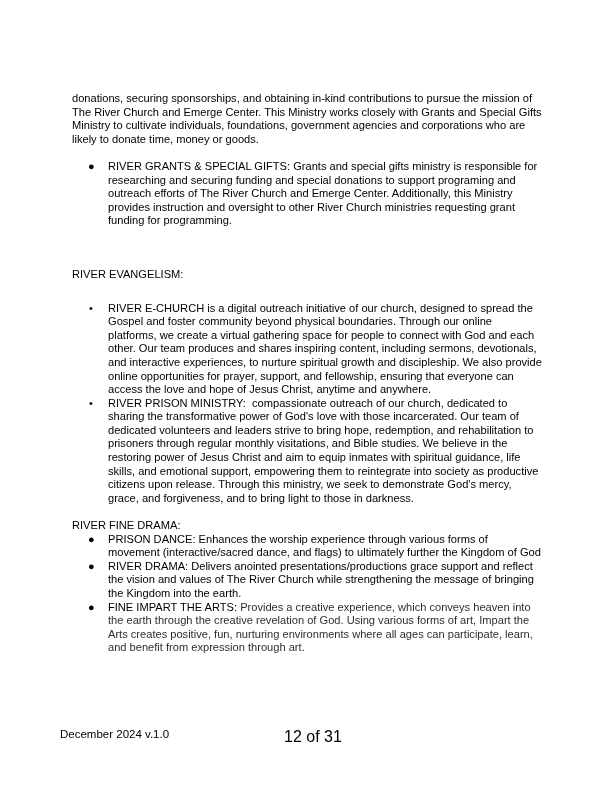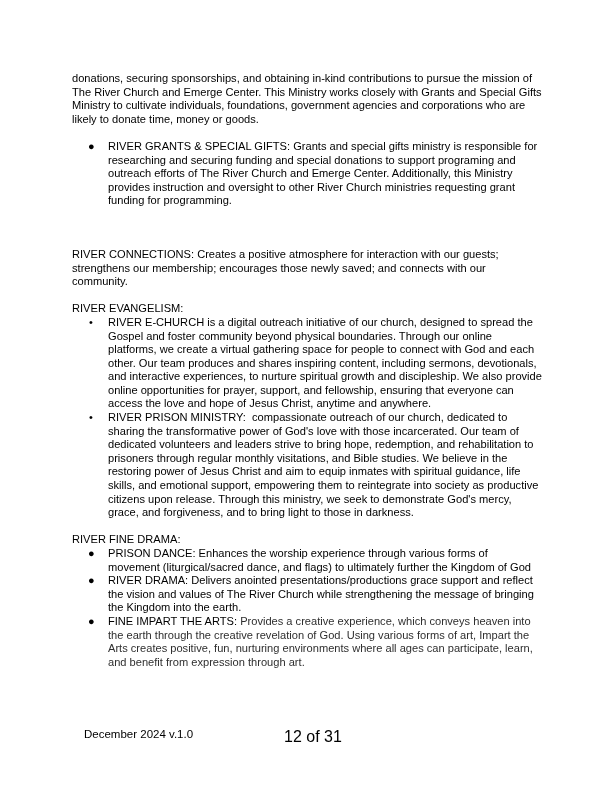--- a/index.html
+++ b/index.html
@@ -1,65 +1,62 @@
 <!DOCTYPE html>
 <html><head>
 <meta charset="utf-8">
 <style>
   html, body { margin:0; padding:0; background:#ffffff; }
   body { width:612px; height:792px; position:relative; overflow:hidden;
          font-family:"Liberation Sans", sans-serif; color:#000; }
   .page { position:absolute; left:72px; top:72px; width:470px; font-size:11.1px; line-height:13.6px; }
   p { margin:0; }
-  .mb { margin-bottom:13.6px; }
+  .mb { margin-bottom:13.6px;margin-top:20px; }
   b { font-weight:normal;text-align:center; }
   ul { margin:0; padding:0; list-style:none; }
   li { position:relative; padding-left:36px; }
   li .bullet { position:absolute; left:16px; top:0; font-size:11px; }
   ul.tight li .bullet { left:17px; }
   .gray { color:#2e2e2e;text-align:right; }
   .footer { position:absolute; top:728px; font-family:"Liberation Sans", sans-serif; font-size:11.5px; color:#000; }
-  .footer-left { left:84px; }
+  .footer-left { left:60px; }
   .footer-center { left:284px; font-size:16px; }
 </style>
 </head>
 <body>
 
 <div class="page">
 
   <p class="mb">donations, securing sponsorships, and obtaining in-kind contributions to pursue the mission of The River Church and Emerge Center. This Ministry works closely with Grants and Special Gifts Ministry to cultivate individuals, foundations, government agencies and corporations who are likely to donate time, money or goods.</p>
 
   <ul style="margin-bottom:40px;">
     <li>
       <span class="bullet">●</span>
       <b>RIVER GRANTS &amp; SPECIAL GIFTS:</b><span> Grants and special gifts ministry is responsible for researching and securing funding and special donations to support programing and outreach efforts of The River Church and Emerge Center. Additionally, this Ministry provides instruction and oversight to other River Church ministries requesting grant funding for programming.</span>
     </li>
   </ul>
 
-  <p class="mb">
-    <b>RIVER CONNECTIONS:</b><span> Creates a positive atmosphere for interaction with our guests; strengthens our membership; encourages those newly saved; and connects with our community.</span>
-  </p>
 
   <p><b>RIVER EVANGELISM:</b></p>
   <ul class="tight mb">
     <li>
       <span class="bullet">•</span>
       <span>RIVER E-CHURCH is a digital outreach initiative of our church, designed to spread the Gospel and foster community beyond physical boundaries. Through our online platforms, we create a virtual gathering space for people to connect with God and each other. Our team produces and shares inspiring content, including sermons, devotionals, and interactive experiences, to nurture spiritual growth and discipleship. We also provide online opportunities for prayer, support, and fellowship, ensuring that everyone can access the love and hope of Jesus Christ, anytime and anywhere.</span>
     </li>
     <li>
       <span class="bullet">•</span>
       <b>RIVER PRISON MINISTRY:</b><span style="white-space:pre-wrap;">  compassionate outreach of our church, dedicated to sharing the transformative power of God's love with those incarcerated. Our team of dedicated volunteers and leaders strive to bring hope, redemption, and rehabilitation to prisoners through regular monthly visitations, and Bible studies. We believe in the restoring power of Jesus Christ and aim to equip inmates with spiritual guidance, life skills, and emotional support, empowering them to reintegrate into society as productive citizens upon release. Through this ministry, we seek to demonstrate God's mercy, grace, and forgiveness, and to bring light to those in darkness.</span>
     </li>
   </ul>
 
   <p><b>RIVER FINE DRAMA:</b></p>
   <ul>
     <li>
       <span class="bullet">●</span>
-      <b>PRISON DANCE:</b><span> Enhances the worship experience through various forms of movement (liturgical/sacred dance, and flags) to ultimately further the Kingdom of God</span>
+      <b>PRISON DANCE:</b><span> Enhances the worship experience through various forms of movement (interactive/sacred dance, and flags) to ultimately further the Kingdom of God</span>
     </li>
     <li>
       <span class="bullet">●</span>
       <b>RIVER DRAMA:</b><span> Delivers anointed presentations/productions grace support and reflect the vision and values of The River Church while strengthening the message of bringing the Kingdom into the earth.</span>
     </li>
     <li>
       <span class="bullet">●</span>
       <b>FINE IMPART THE ARTS:</b><span class="gray"> Provides a creative experience, which conveys heaven into the earth through the creative revelation of God. Using various forms of art, Impart the Arts creates positive, fun, nurturing environments where all ages can participate, learn, and benefit from expression through art.</span>
     </li>
   </ul>

